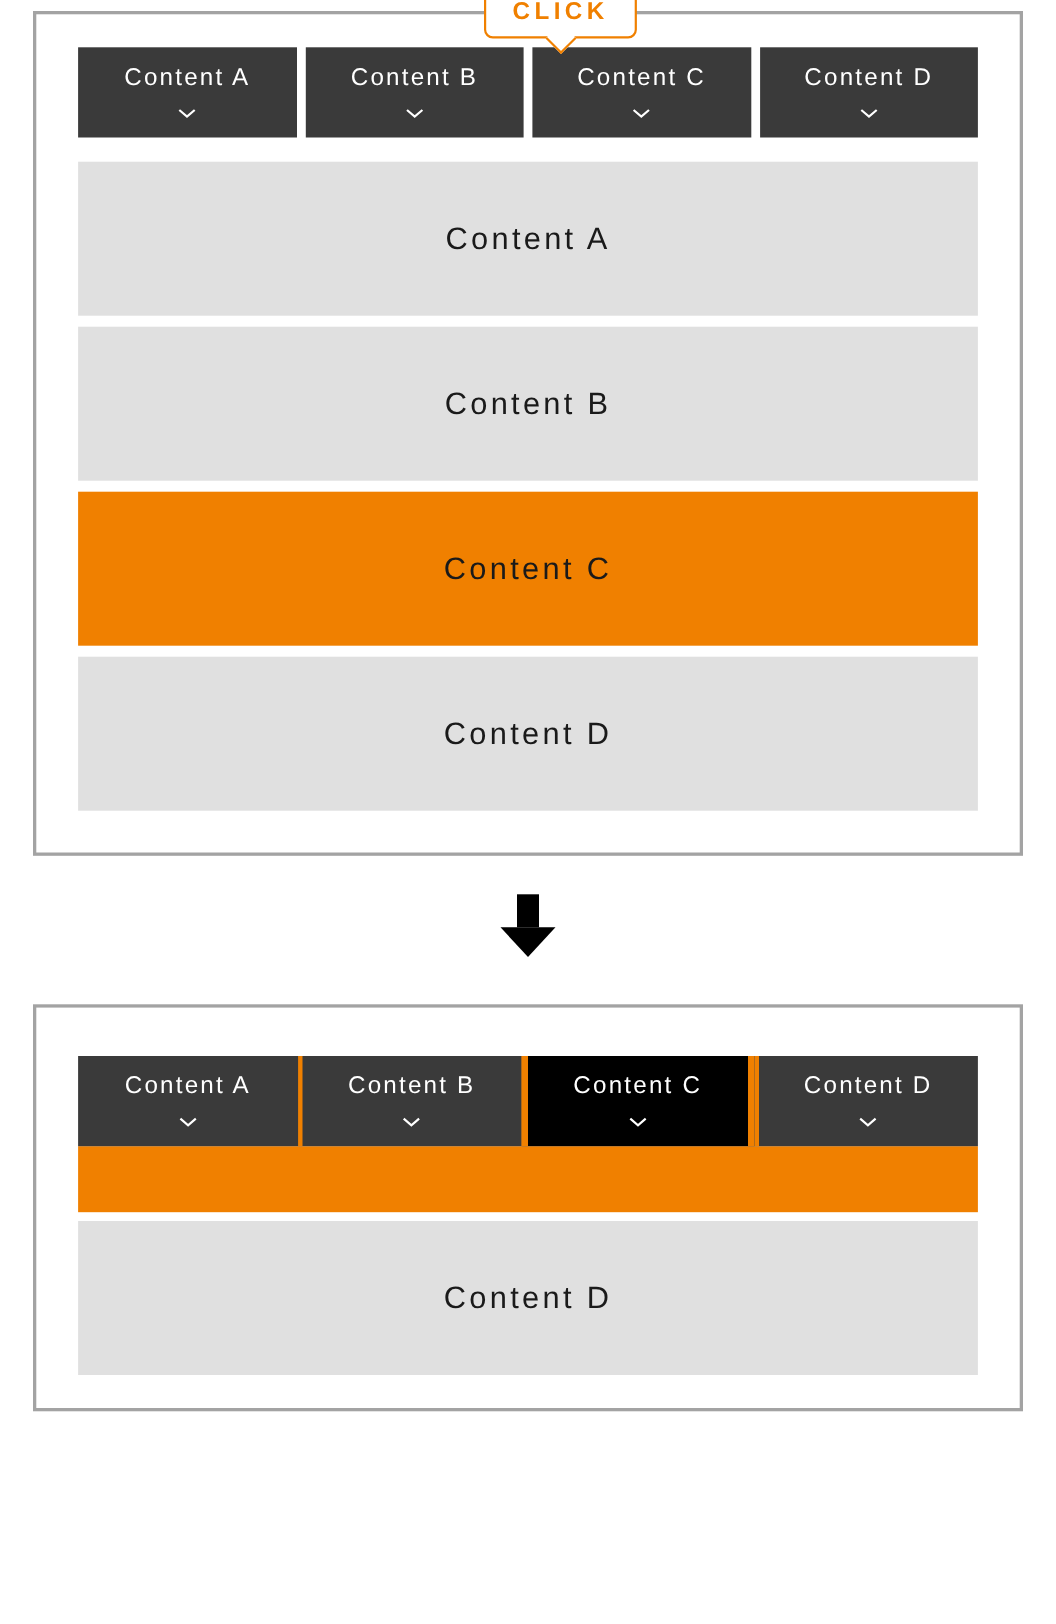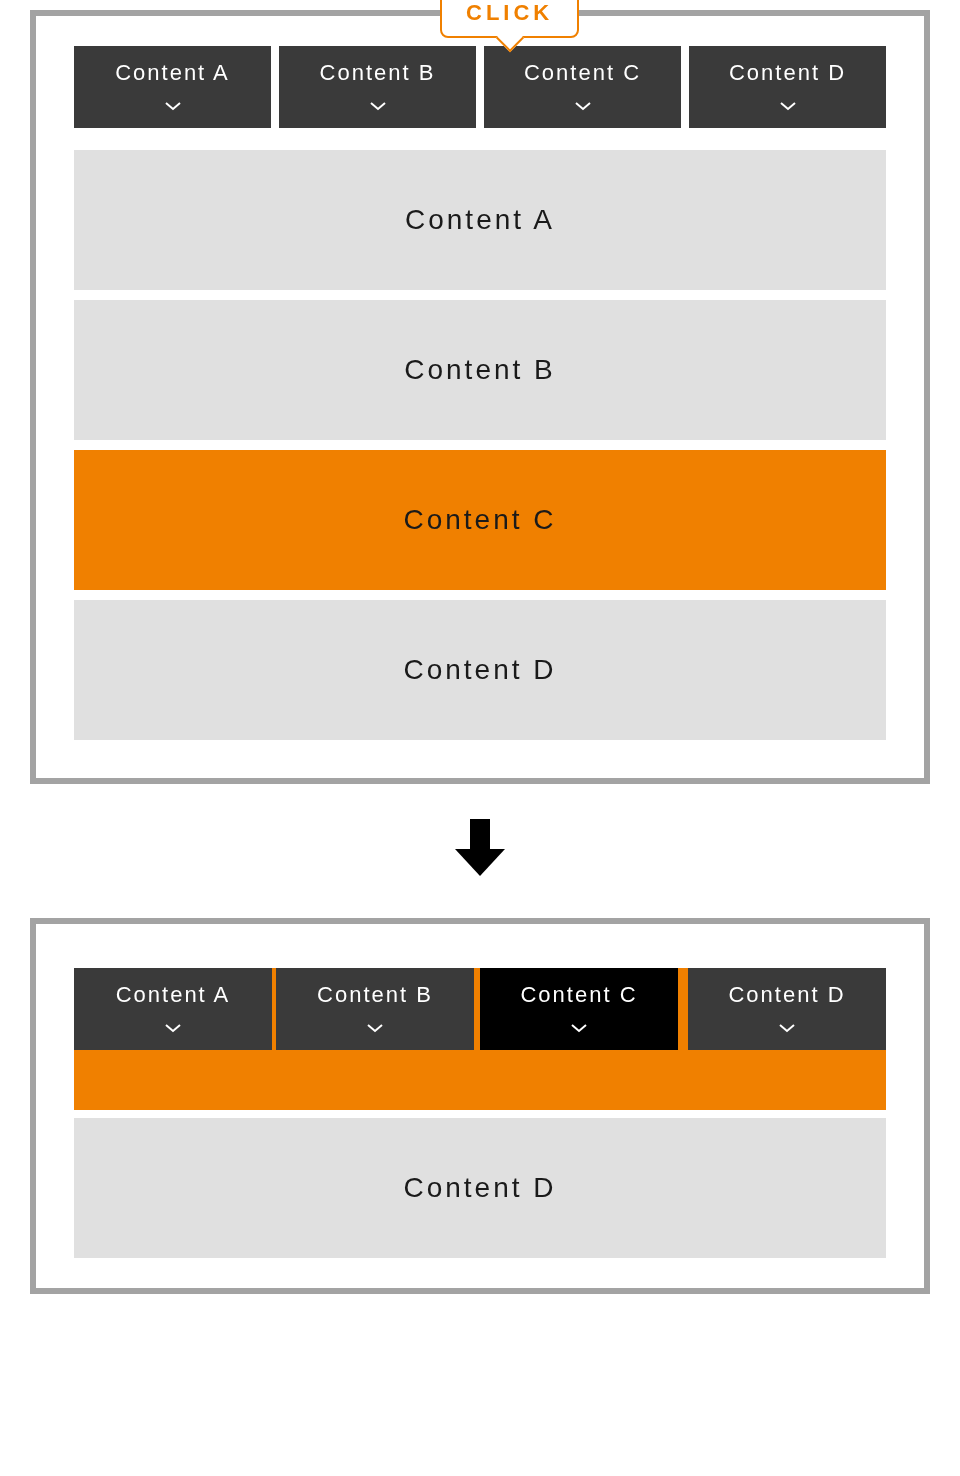--- a/index.html
+++ b/index.html
@@ -3,21 +3,21 @@
 <meta charset="utf-8">
 <style>
   * { box-sizing: border-box; margin: 0; padding: 0; }
   body {
     font-family: -apple-system, BlinkMacSystemFont, "Segoe UI", Arial, sans-serif;
     background: #fff;
     width: 960px;
     padding: 10px 0 40px 0;
   }
   .panel {
-    border: 6px solid #a3a3a3;
+    border: 3px solid #a3a3a3;
     margin: 0 30px;
     padding: 30px 38px 38px 38px;
     position: relative;
   }
   .click-callout {
     position: absolute;
     top: -28px;
     left: 50%;
     transform: translateX(-40px);
     border: 2px solid #f08000;

